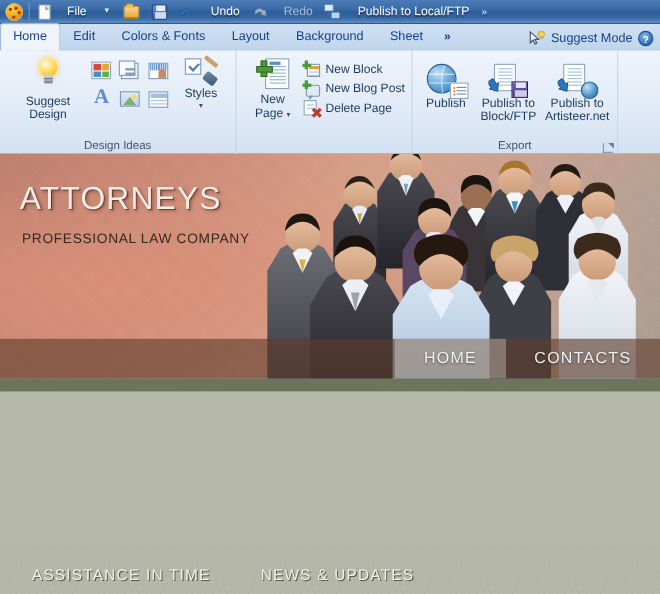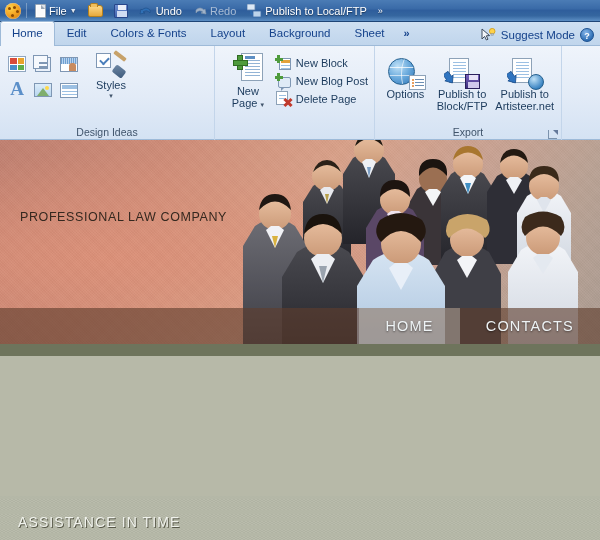--- a/index.html
+++ b/index.html
@@ -24,21 +24,21 @@
     box-shadow: inset 0 0 1px #fff;
     position: relative; flex: 0 0 auto;
   }
   .qat-logo::after {
     content:""; position:absolute; left:3px; top:4px; width:3px; height:3px;
     border-radius:50%; background:#8a4a05;
     box-shadow: 5px -1px 0 #8a4a05, 8px 3px 0 #8a4a05, 3px 7px 0 #8a4a05;
   }
   .qat-sep { width:1px; height:15px; background: rgba(255,255,255,.30); flex:0 0 auto; }
   .qat-item {
-    display:flex; align-items:center; gap:3px;
+    display:flex; align-items:center; gap:15px;
     color:#fff; font-size:11px; white-space:nowrap; padding: 1px 3px;
     text-shadow: 0 1px 1px rgba(0,0,0,.45); flex:0 0 auto;justify-content:space-between;
   }
   .qat-item.dim { color:#a9bcd4; text-shadow:none; }
   .qat-caret { font-size:7px; opacity:.85; }
 
   .ic { display:inline-block; position:relative; flex:0 0 auto; }
   .ic-doc { width:11px; height:14px; background:#fbfbfb; border:1px solid #9aa7b5;
             border-radius:1px; box-shadow: inset 0 0 0 1px #fff; }
   .ic-doc::after{content:"";position:absolute;right:0;top:0;border-width:0 4px 4px 0;
@@ -238,21 +238,21 @@
   .banner-bottomline{position:absolute;left:0;bottom:0;width:600px;height:12px;background:#6e745c;}
 
   .content{position:absolute;left:0;top:356px;width:600px;height:184px;
      background:#b5b8a7;position:absolute;overflow:hidden;}
   .content-noise{position:absolute;inset:0;opacity:.3;
      background-image:
        repeating-linear-gradient(30deg, rgba(255,255,255,.12) 0 1px, rgba(0,0,0,.05) 1px 2px),
        repeating-linear-gradient(-30deg, rgba(255,255,255,.08) 0 1px, rgba(0,0,0,.04) 1px 2px);}
   .cols{position:relative;display:flex;padding:18px 0 0 0;}
   .col{position:relative;}
-  .col1{width:218px;padding-left:18px;}
+  .col1{width:218px;padding-left:18px;margin-left:11px;}
   .col2{width:190px;padding-left:12px;}
   .col3{width:190px;padding-left:8px;}
   .colhead{font-size:14px;letter-spacing:1.1px;color:#f0f2ec;
      text-shadow:1px 1px 0 rgba(70,70,55,.85);margin-bottom:11px;white-space:nowrap;}
 </style>
 </head>
 <body>
 
 <div id="app">
 
@@ -328,20 +328,27 @@
       <span class="suggest-mode">Suggest Mode</span>
       <span class="help-btn">?</span>
     </div>
   </div>
 
   <div class="ribbon">
 
     <div class="rgroup" style="width:214px">
       <div class="rgroup-body">
 
+        <div class="bigbtn">
+          <div class="bulb">
+            <div class="bulb-glass"></div>
+              <div class="bulb-base"></div>
+          </div>
+          <span class="lbl">Suggest Design</span>
+        </div>
 
         <div class="smallgrid">
           <div class="sg">
             <div class="sg-tiles">
                 <i style="background:#d94b3a"></i>
                 <i style="background:#e8a32b"></i>
                 <i style="background:#4a8ec9"></i>
                 <i style="background:#5fae4a"></i>
               </div>
           </div>
@@ -432,21 +439,21 @@
       <div class="rgroup-body" style="padding-top:8px;gap:2px">
 
         <div class="expbtn">
           <div class="iconwrap">
             <div class="globe" style="position:absolute;left:0;top:0"></div>
             <div class="opt-doc">
                 <b></b>
                 <i></i>
               </div>
           </div>
-          <div>Options</div>
+          <div>Publish</div>
         </div>
 
         <div class="expbtn w2">
           <div class="iconwrap">
             <div class="pubdoc">
                 <i></i>
               </div>
             <div class="floppy"></div>
             <span class="bluearrow">
               <svg width="16" height="14" viewBox="0 0 16 14">
@@ -588,20 +595,21 @@
           </g>
           <g>
             <path d="M138 126 q28-19 56 0 l16 26 v68 h-88 v-68z" fill="url(#bl)"></path>
             <circle cx="166" cy="110" r="20" fill="url(#sk)"></circle>
             <path d="M146 108 q20-22 40 0 q9-10 1-22 q-21-14-42 0 q-8 12 1 22z" fill="#241810"></path>
             <path d="M154 134 l12 22 l12-22 l-6-5h-12z" fill="#e8eff8"></path>
           </g>
         </svg>
       </div>
 
+      <div class="site-title">ATTORNEYS</div>
       <div class="site-sub">PROFESSIONAL LAW COMPANY</div>
 
       <div class="navbar">
         <div class="inner">
           <span class="navlink active">HOME</span>
           <span class="navlink">CONTACTS</span>
         </div>
       </div>
       <div class="banner-bottomline"></div>
     </div>
@@ -609,17 +617,21 @@
     <div class="content">
       <div class="content-noise"></div>
       <div class="cols">
 
         <div class="col col1">
           <div class="colhead">ASSISTANCE IN TIME</div>
 
         </div>
 
 
+        <div class="col col3">
+          <div class="colhead">NEWS &amp; UPDATES</div>
+
+        </div>
 
       </div>
     </div>
   </div>
 </div>
 
 </body></html>

